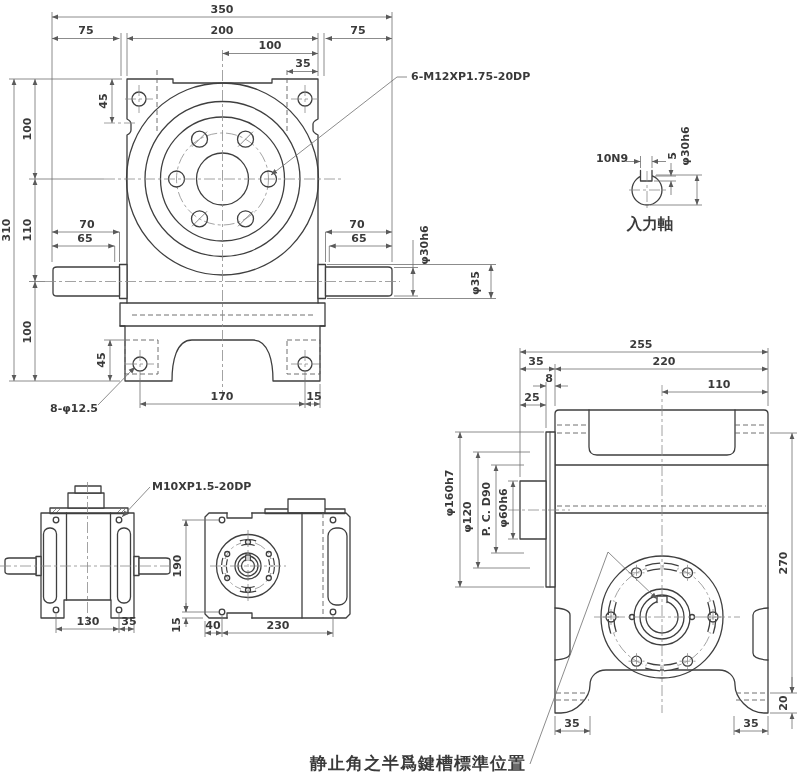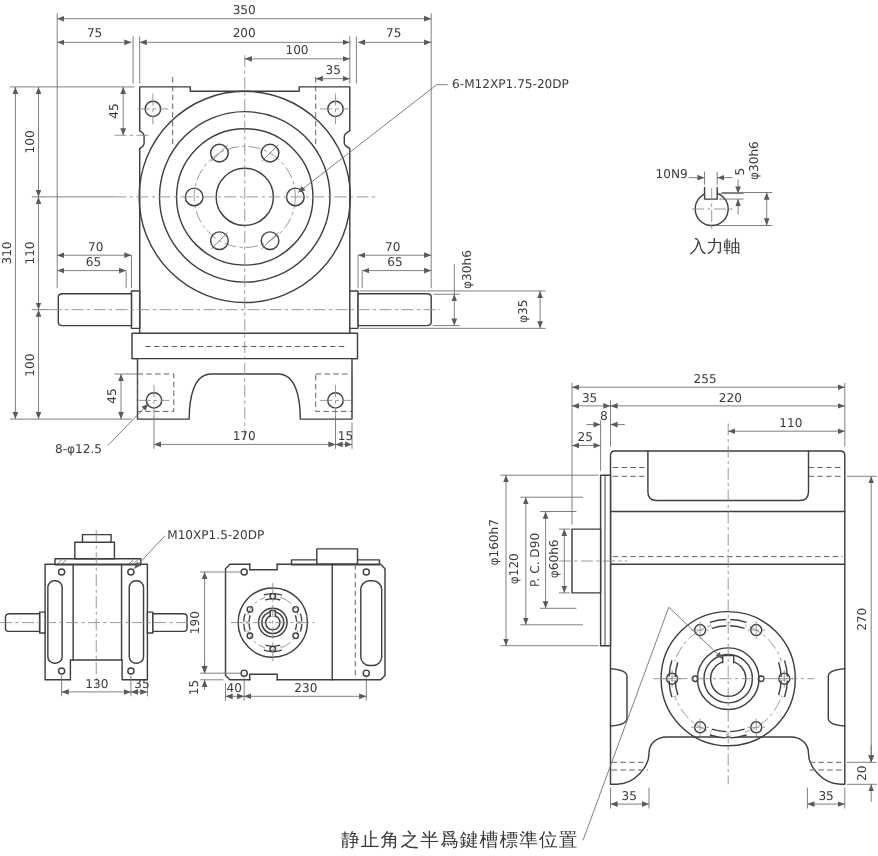--- a/index.html
+++ b/index.html
@@ -1,16 +1,16 @@
 <!DOCTYPE html>
 <html><head>
 <meta charset="utf-8">
 <style>
   html,body{margin:0;padding:0;background:#ffffff;}
-  .stage{width:798px;height:778px;position:relative;background:#fff;overflow:hidden;}
+  .stage{width:798px;height:778px;position:relative;background:#fff;overflow:hidden;font-weight:bold;}
   svg{display:block;}
   .o  {fill:none;stroke:#3f3f3f;stroke-width:1.3;stroke-linejoin:round;stroke-linecap:round;}
   .ow {fill:#ffffff;stroke:#3f3f3f;stroke-width:1.3;stroke-linejoin:round;}
   .w  {fill:#ffffff;stroke:none;}
   .d  {fill:none;stroke:#6e6e6e;stroke-width:0.8;}
   .dm {fill:none;stroke:#6e6e6e;stroke-width:0.8;marker-start:url(#ar);marker-end:url(#ar);}
   .me {fill:none;stroke:#6e6e6e;stroke-width:0.8;marker-end:url(#ar);}
   .cl {fill:none;stroke:#8c8c8c;stroke-width:0.8;stroke-dasharray:11 3 3 3;}
   .hd {fill:none;stroke:#606060;stroke-width:0.9;stroke-dasharray:5 3;}
   .sd {fill:none;stroke:#3f3f3f;stroke-width:6;}

